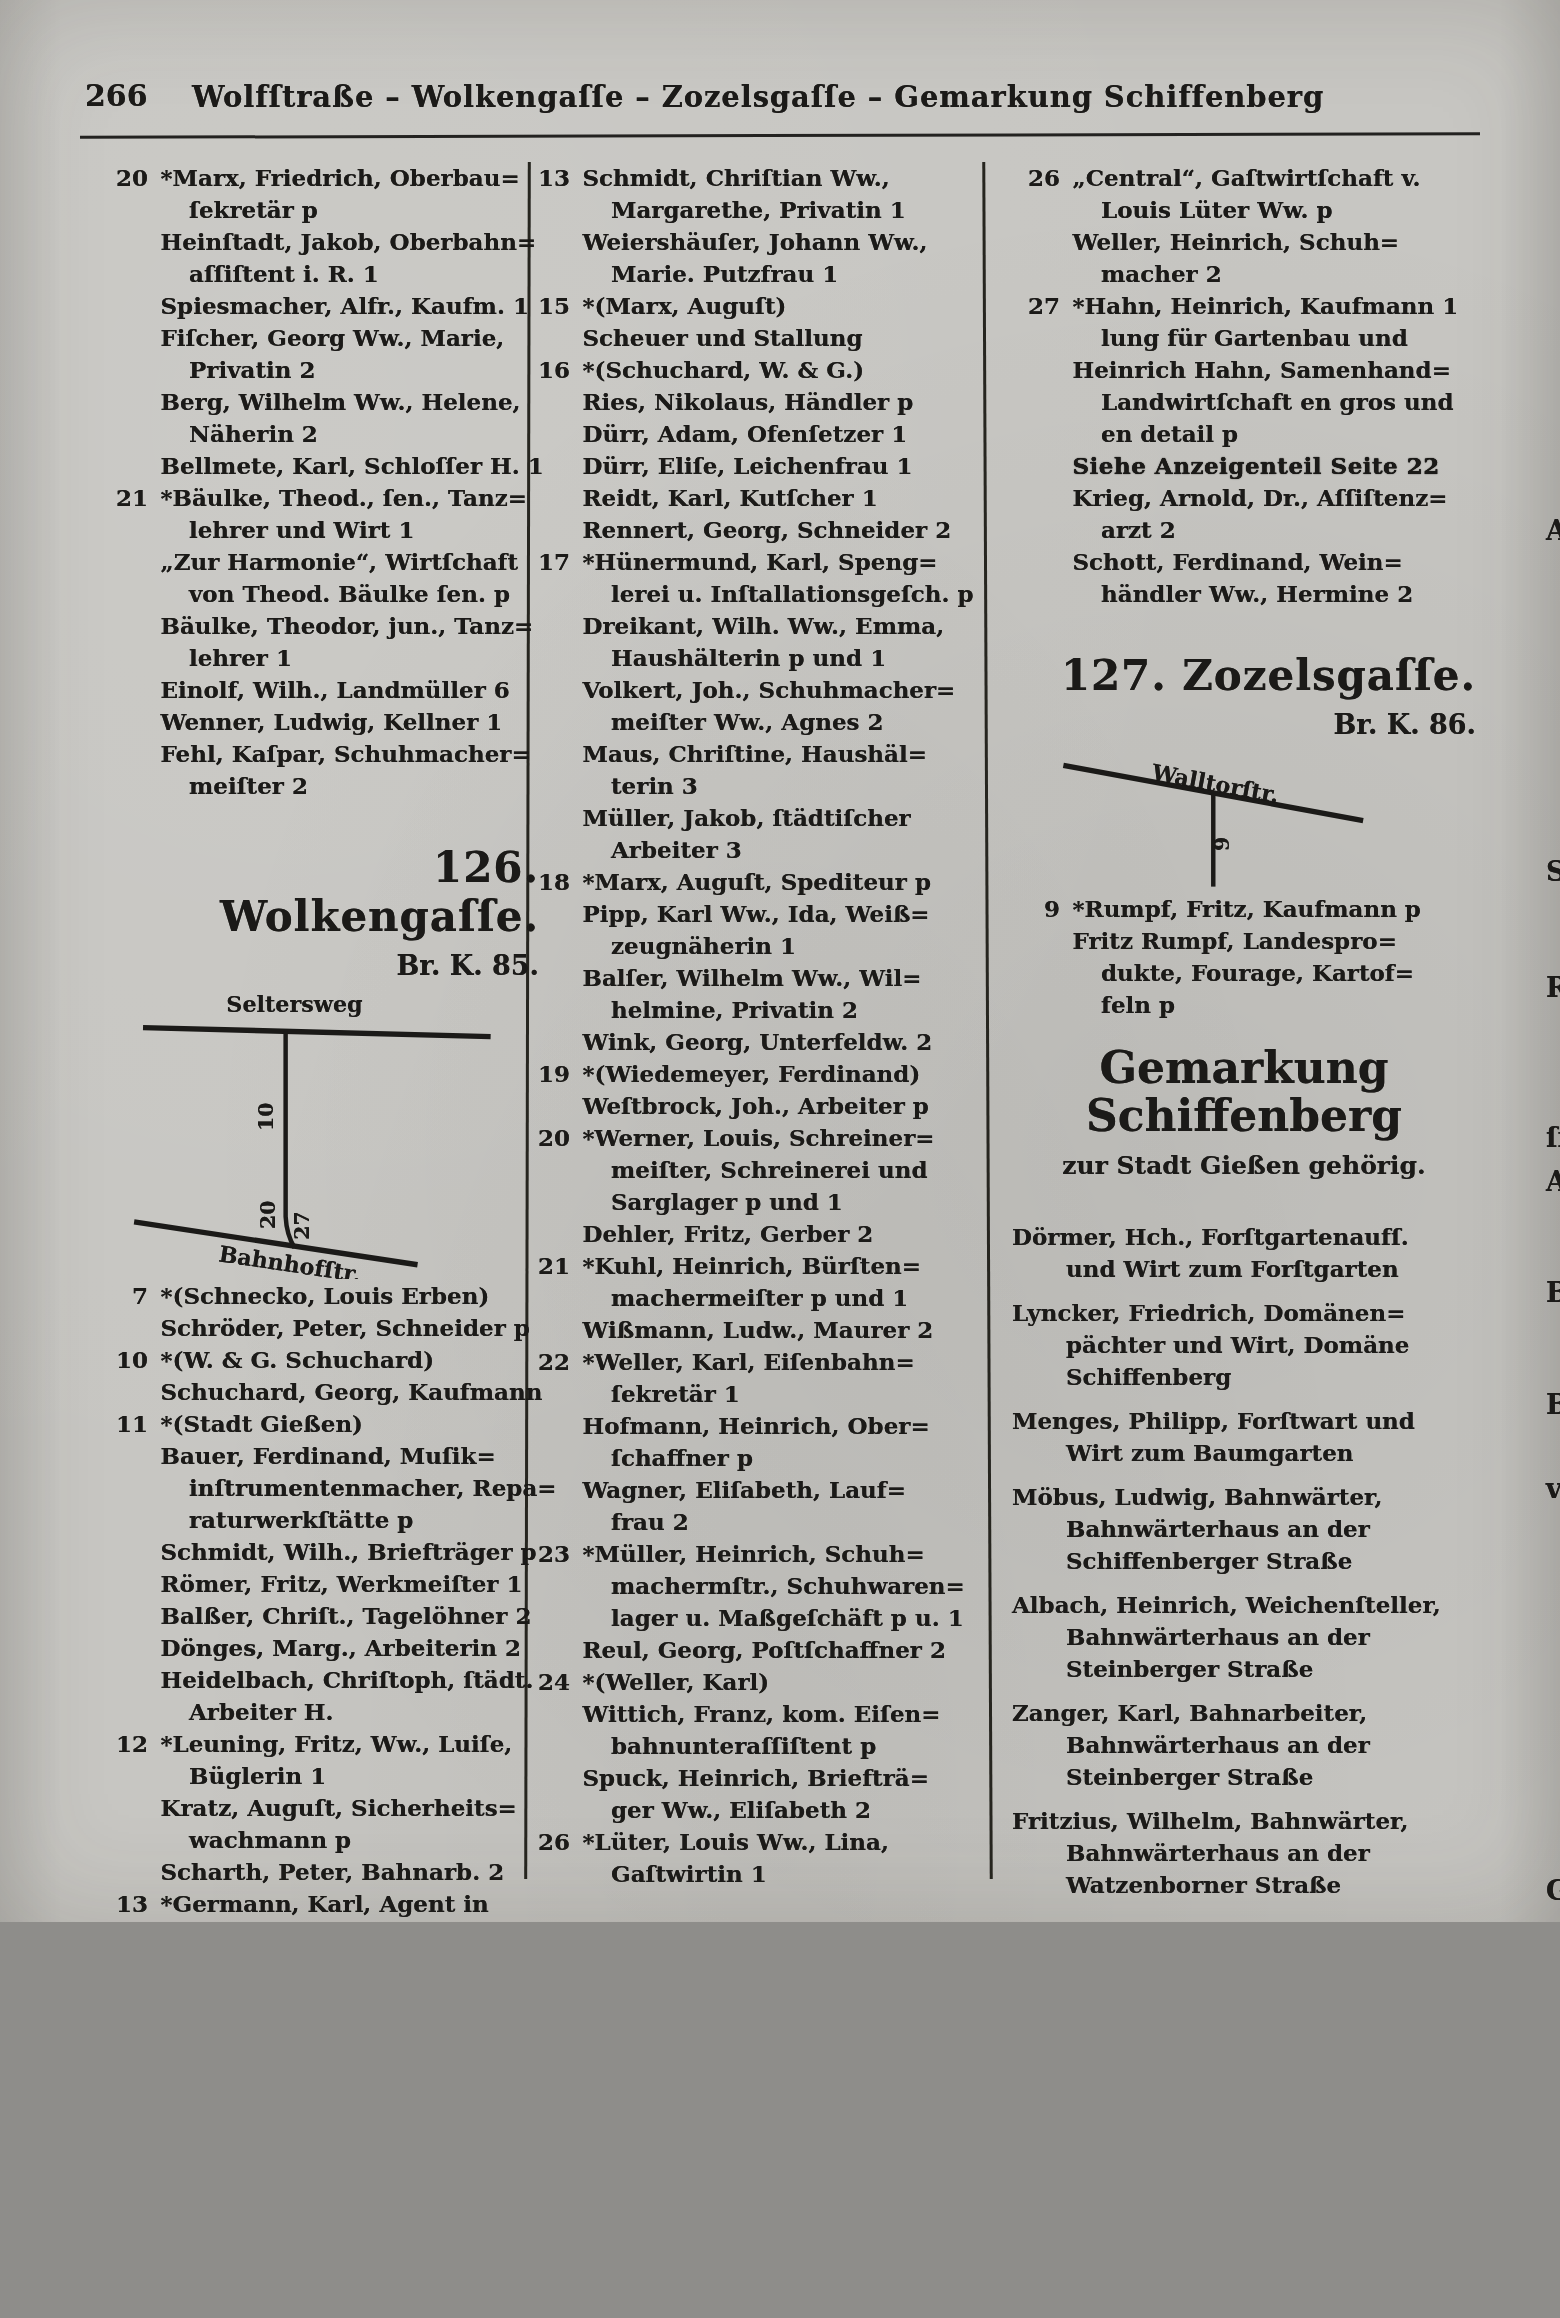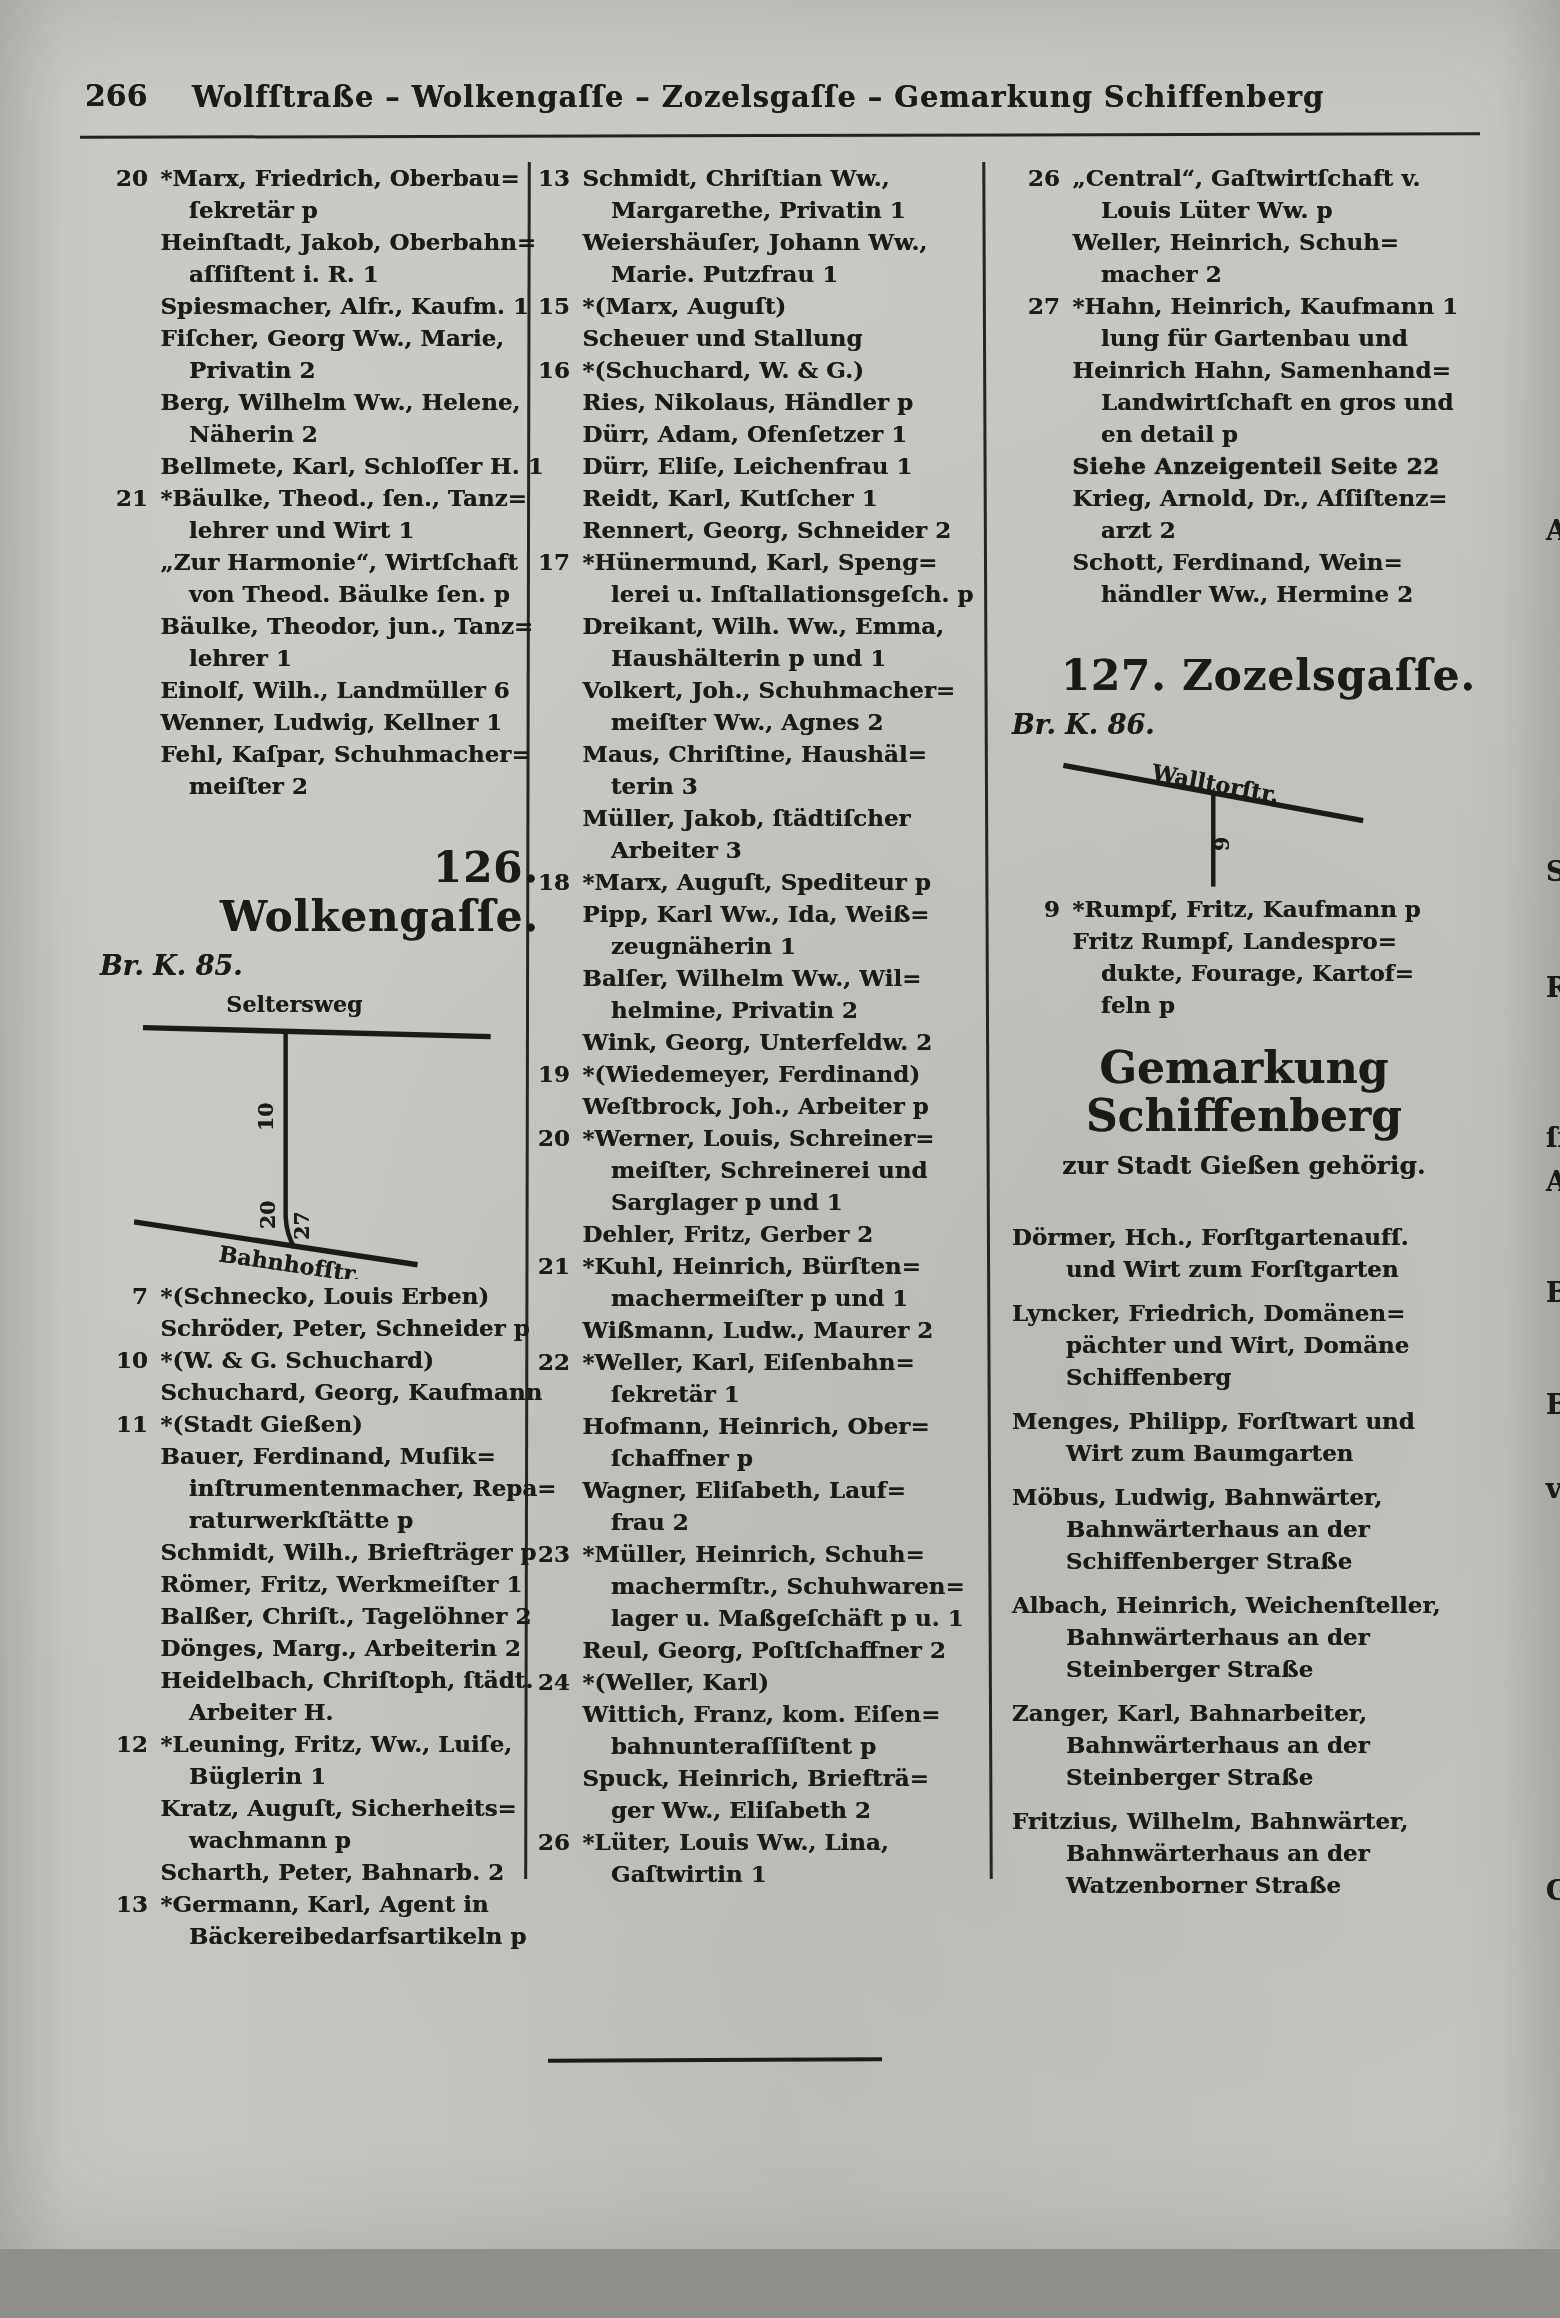--- a/index.html
+++ b/index.html
@@ -1,17 +1,17 @@
 <!DOCTYPE html>
 <html style="font-size:14.3px"><head>
 <meta charset="utf-8">
 <style>
   html,body{margin:0;padding:0;background:#8e8d8a;}
   .page{
-    position:relative; width:1561px; height:2249px; overflow:hidden;
+    position:relative; width:1561px; height:1922px; overflow:hidden;
     background-color:#c7c6c2;
     background-image:
       radial-gradient(ellipse at 18% 22%, rgba(255,255,255,0.07), transparent 55%),
       radial-gradient(ellipse at 75% 60%, rgba(0,0,0,0.05), transparent 60%),
       radial-gradient(ellipse at 50% 95%, rgba(0,0,0,0.04), transparent 55%),
       linear-gradient(90deg, rgba(0,0,0,0.07) 0%, rgba(0,0,0,0) 4%, rgba(0,0,0,0) 96%, rgba(0,0,0,0.08) 100%);
     box-shadow: inset 0 0 107px rgba(60,55,45,0.18);
     font-family:"DejaVu Serif", serif;
     color:#1b1a18;
   }
@@ -37,21 +37,21 @@
 
   .lst .entry{margin:0;}
   .lst .line{font-size:23px; line-height:32px; font-weight:bold; white-space:nowrap; padding-left:89px;}
   .lst .line.first{padding-left:0;}
   .lst .num{display:inline-block; width:48px; padding-right:12.5px; text-align:right;}
   .lst.flush .line{padding-left:54px;}
   .lst.flush .line.first{padding-left:0;margin-top:12px;}
   .entry.xbold .line{letter-spacing:0.5px; text-shadow:0 0 1.2px #14120f, 0 0 0.5px #14120f;}
 
   .street-head{font-size:42px; font-weight:bold; text-align:right; margin:41px 0 0 0; letter-spacing:0.9px;}
-  .street-sub{font-size:27px; font-weight:bold; text-align:left; margin:9px 0 0 0;font-style:italic;}
+  .street-sub{font-size:27px; font-weight:bold; text-align:right; margin:9px 0 0 0;}
   .gem-head{font-size:44px; font-weight:bold; text-align:center; line-height:48px; margin:23px 0 0 0;}
   .gem-sub{font-size:25px; font-weight:bold; text-align:center; margin:10.7px 0 41px 0;}
 
   .diagram{display:block; margin:10.7px auto 1.8px auto;}
   .diagram text{font-family:"DejaVu Serif", serif; font-weight:bold; fill:#1b1a18;}
 
   
   .edge-fragment{position:absolute; left:1546px; font-size:27px; font-weight:bold; white-space:nowrap;}
 </style>
 </head>

